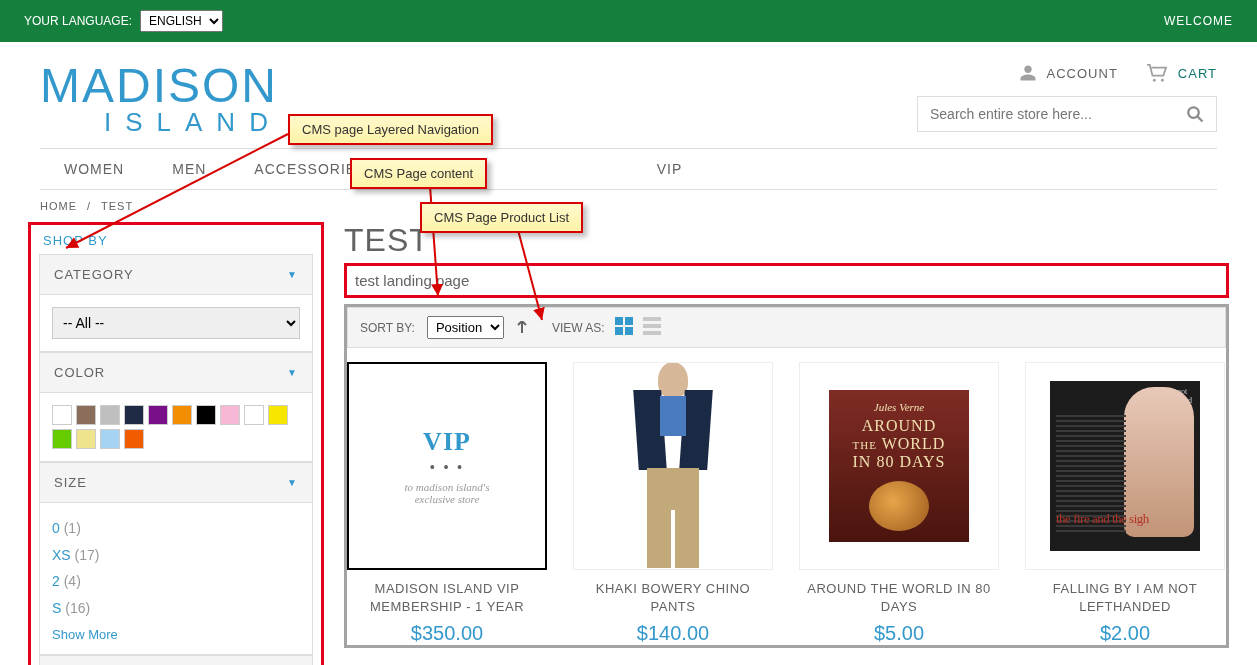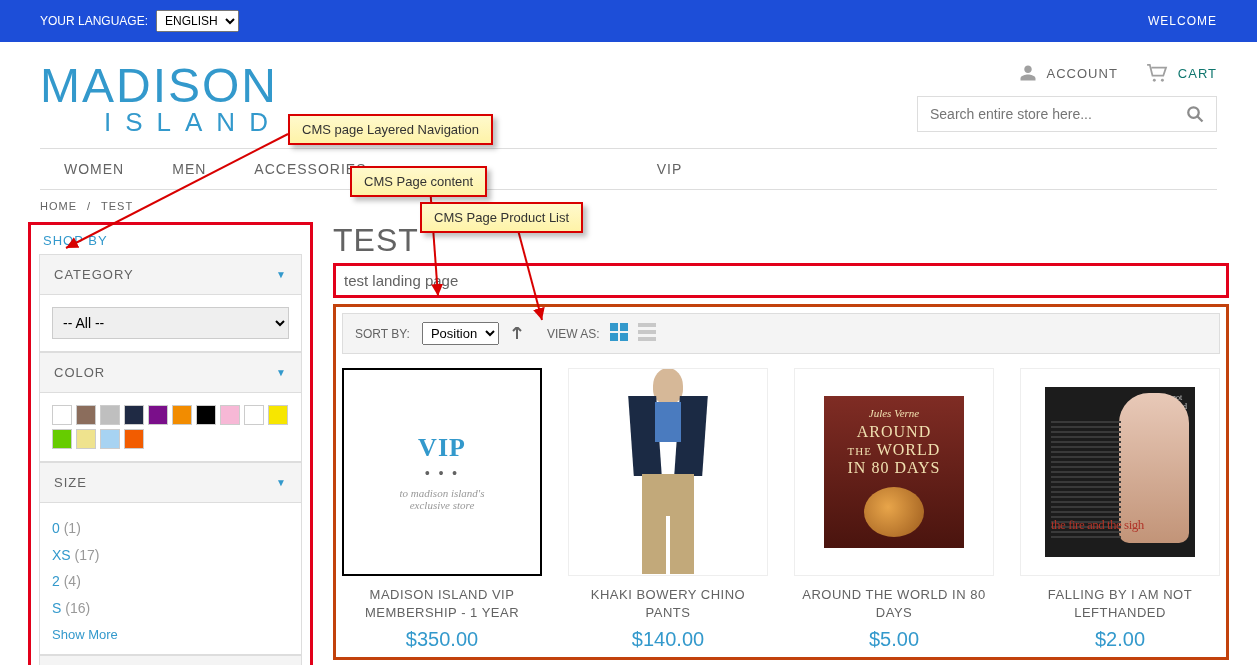--- a/index.html
+++ b/index.html
@@ -1,18 +1,18 @@
 <!DOCTYPE html>
 <html><head>
 <meta charset="utf-8">
 <style>
   * { box-sizing: border-box; margin: 0; padding: 0; }
   body { font-family: "Helvetica Neue", Arial, sans-serif; color: #636363; background: #fff; width: 1257px; }
   
-  .top-bar { background: #1d4ed8; color: #fff; height: 42px; display: flex; align-items: center; padding: 0 40px; font-size: 12px; }
+  .top-bar { background: #15803d; color: #fff; height: 42px; display: flex; align-items: center; padding: 0 24px; font-size: 12px; }
   .top-bar .lang-label { margin-right: 8px; }
   .top-bar select { font-size: 12px; padding: 2px 4px; }
   .top-bar .welcome { margin-left: auto; letter-spacing: 1px; }
 
   .header { display: flex; align-items: center; padding: 16px 40px 0 40px; }
   .logo { color: #3399cc; font-weight: 300; }
   .logo .line1 { font-size: 48px; letter-spacing: 2px; font-weight: 400; }
   .logo .line2 { font-size: 26px; letter-spacing: 14px; font-weight: 300; margin-left: 64px; margin-top: -6px; }
   .header-right { margin-left: auto; display: flex; flex-direction: column; align-items: flex-end; gap: 14px; }
   .header-links { display: flex; gap: 28px; align-items: center; font-size: 13px; letter-spacing: 1px; }
@@ -42,21 +42,21 @@
   .swatches { display: flex; flex-wrap: wrap; gap: 4px; }
   .swatch { width: 20px; height: 20px; border: 1px solid #ccc; cursor: pointer; }
   .size-list { font-size: 14px; line-height: 1.9; }
   .size-list .lbl { color: #3399cc; cursor: pointer; }
   .size-list .cnt { color: #999; }
   .show-more { text-align: left; color: #3399cc; font-size: 13px; margin-top: 6px; cursor: pointer; }
 
   .content { flex: 1; }
   .page-title { font-size: 32px; letter-spacing: 1px; font-weight: 400; color: #636363; margin-bottom: 4px; }
   .cms-content { border: 3px solid #e2001a; padding: 6px 8px; font-size: 15px; color: #636363; margin-bottom: 6px; }
-  .product-list { border: 3px solid #c2410c; padding: 6px; }
+  .product-list { border: 3px solid #a3a3a3; padding: 0; }
   .toolbar { background: #f4f4f4; border: 1px solid #ddd; padding: 8px 12px; display: flex; align-items: center; gap: 12px; font-size: 12px; color: #636363; }
   .toolbar select { font-size: 13px; padding: 2px 4px; }
   .sort-dir { width: 12px; height: 14px; cursor: pointer; fill: #636363; }
   .view-as { display: flex; align-items: center; gap: 10px; margin-left: 12px; }
   .view-grid, .view-list { cursor: pointer; }
   .view-grid svg, .view-list svg { width: 18px; height: 18px; }
   .view-grid.active svg rect { fill: #3399cc; }
   .view-list svg rect { fill: #c8c8c8; }
   .products { display: flex; gap: 26px; margin-top: 14px; }
   .product { width: 200px; text-align: center; }
@@ -301,21 +301,21 @@
           </div>
           <div class="name">FALLING BY I AM NOT LEFTHANDED</div>
           <div class="price">$2.00</div>
         </div>
       </div>
     </div>
   </div>
 </div>
 
 <div class="annot" style="left:288px; top:114px;">CMS page Layered Navigation</div>
-<div class="annot" style="left:350px; top:166px;">CMS Page content</div>
+<div class="annot" style="left:350px; top:158px;">CMS Page content</div>
 <div class="annot" style="left:420px; top:202px;">CMS Page Product List</div>
 
 <svg class="arrow" style="left:60px; top:128px; width:230px; height:130px;">
   <defs>
       <marker id="ah1" markerWidth="8" markerHeight="8" refX="6" refY="3" orient="auto">
         <path d="M0,0 L6,3 L0,6 Z" fill="#d80000"></path>
       </marker>
     </defs>
   <line x1="228" y1="6" x2="6" y2="120" stroke="#d80000" stroke-width="2" marker-end="url(#ah1)"></line>
 </svg>

